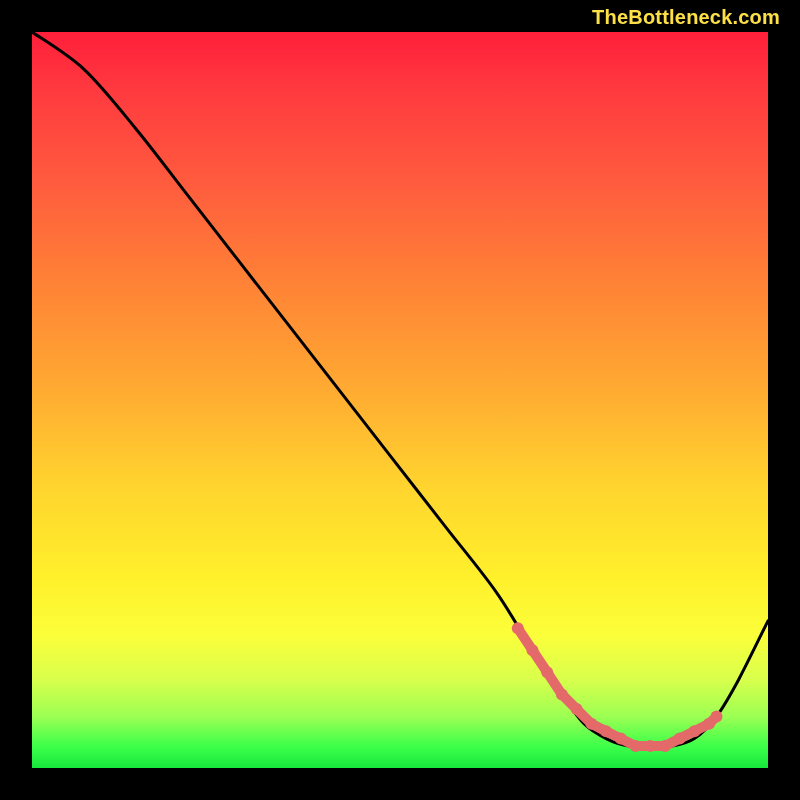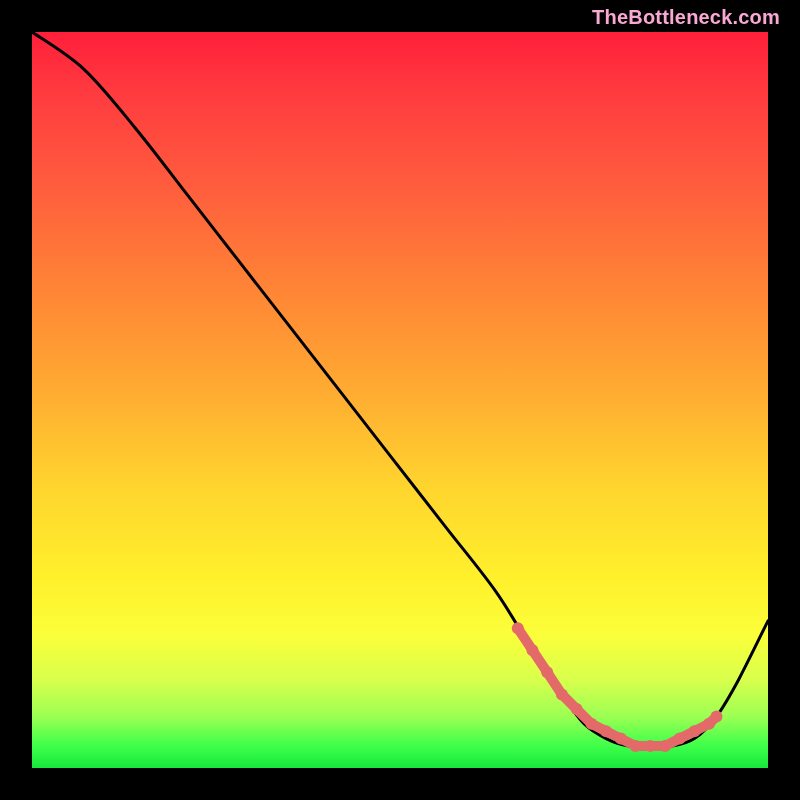--- a/index.html
+++ b/index.html
@@ -47,21 +47,21 @@
     left: 0;
     top: 0;
     width: 736px;
     height: 736px;
     overflow: visible;
   }
   .watermark {
     position: absolute;
     top: 6px;
     right: 20px;
-    color: #f9a8d4;
+    color: #fde047;
     font-size: 20px;
     font-weight: 600;
     letter-spacing: 0.2px;
     user-select: none;
   }
 </style>
 </head>
 <body>
 
 <div class="frame">

